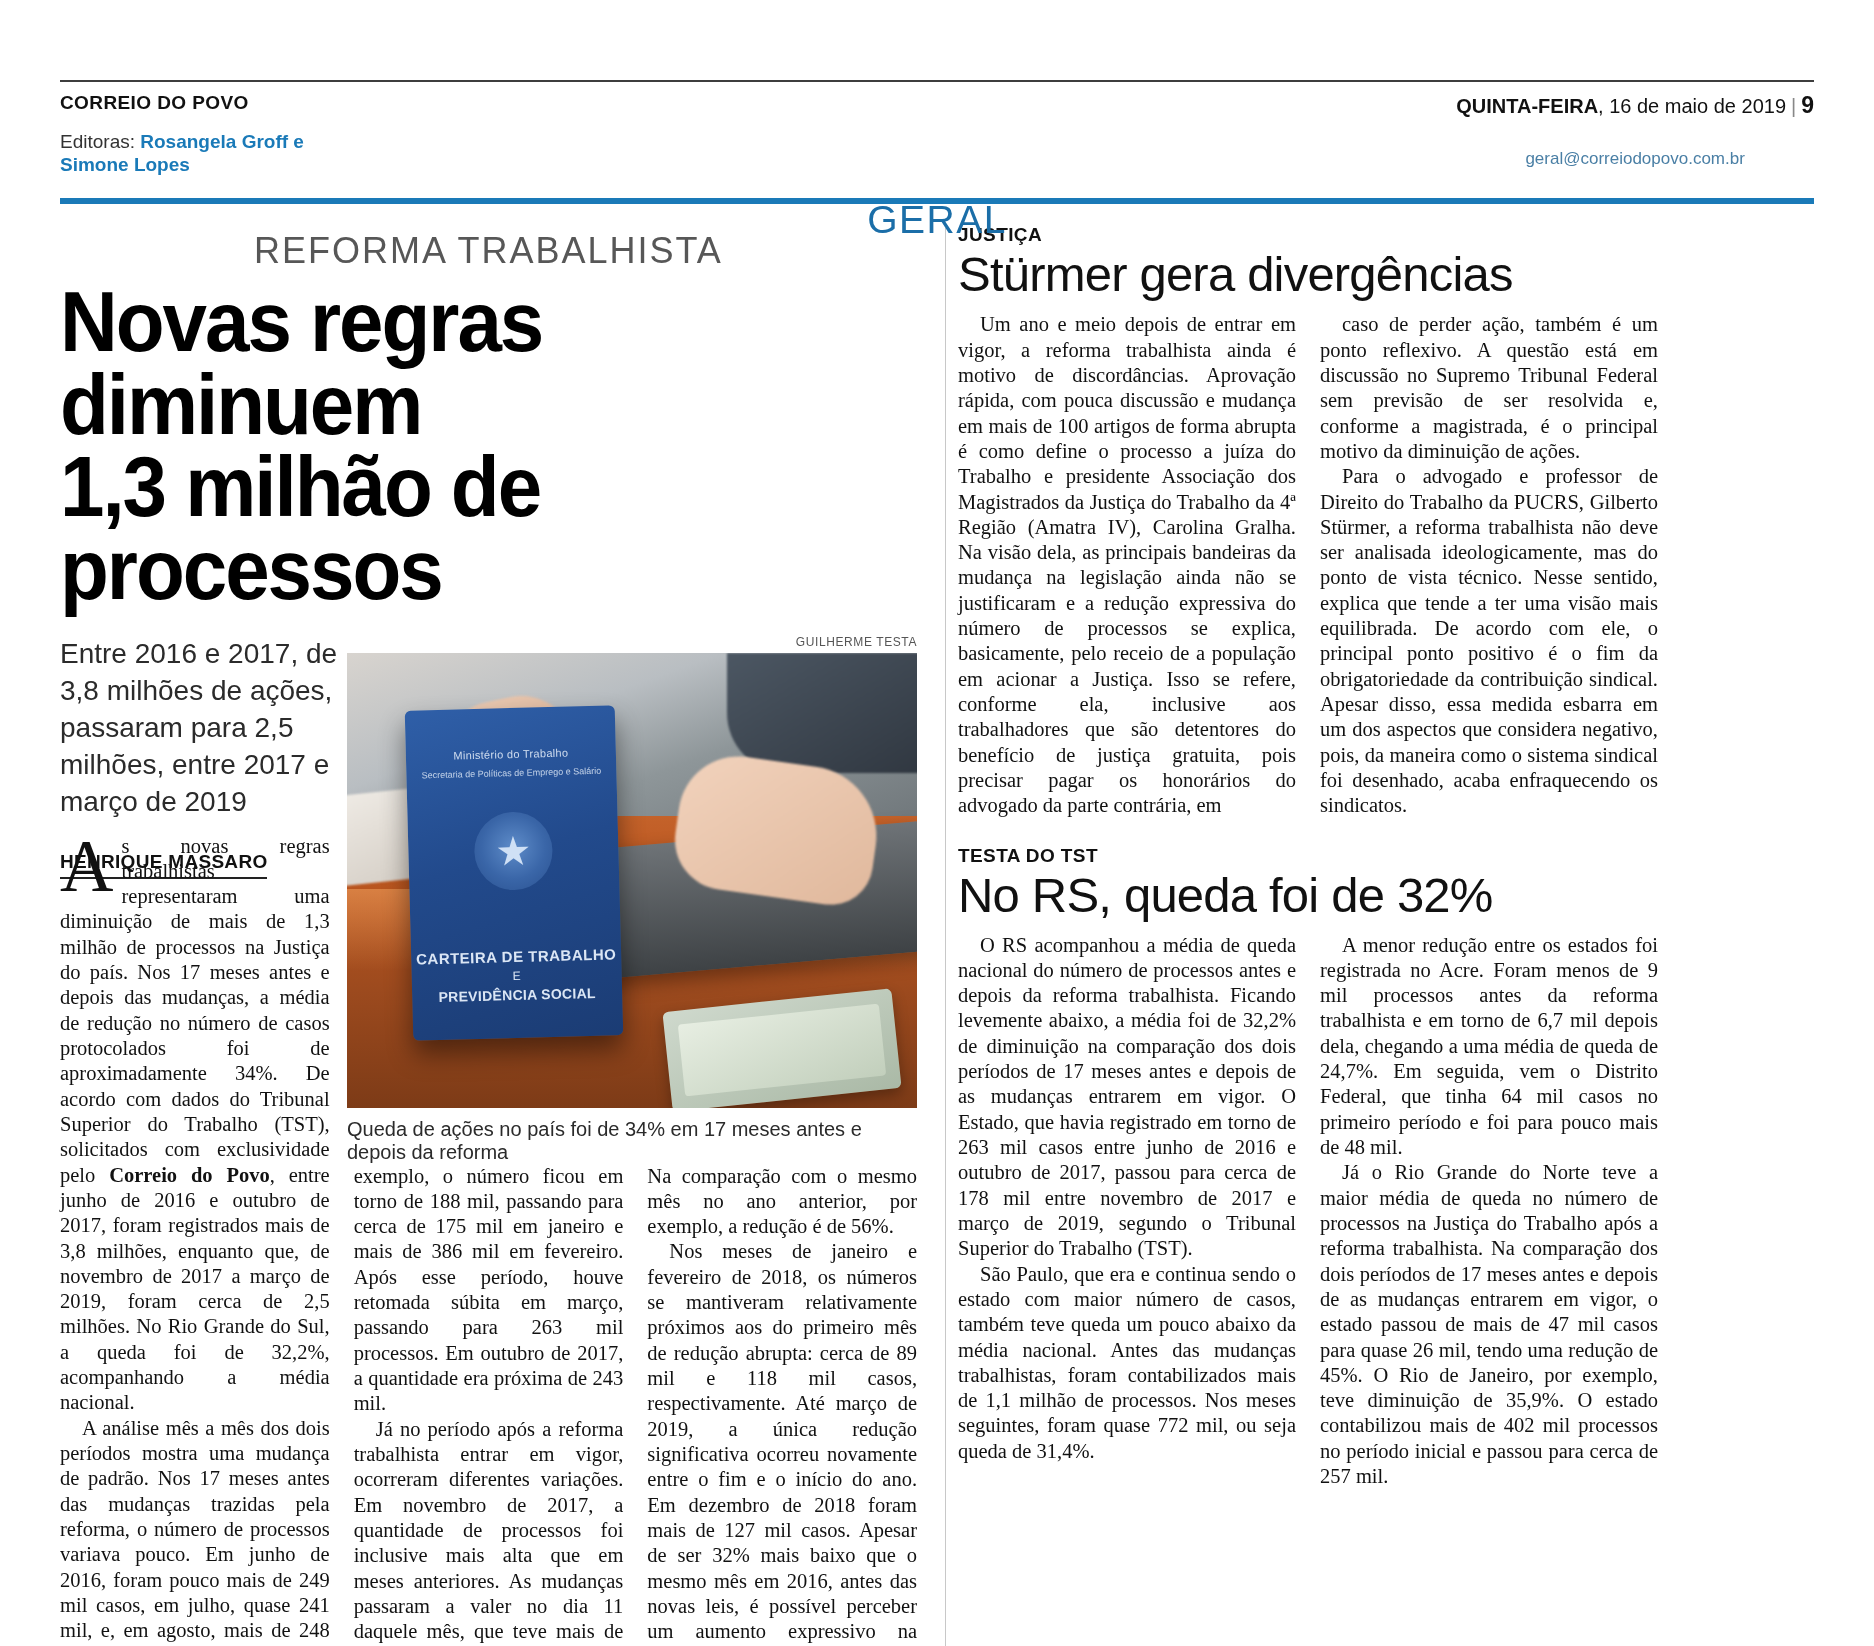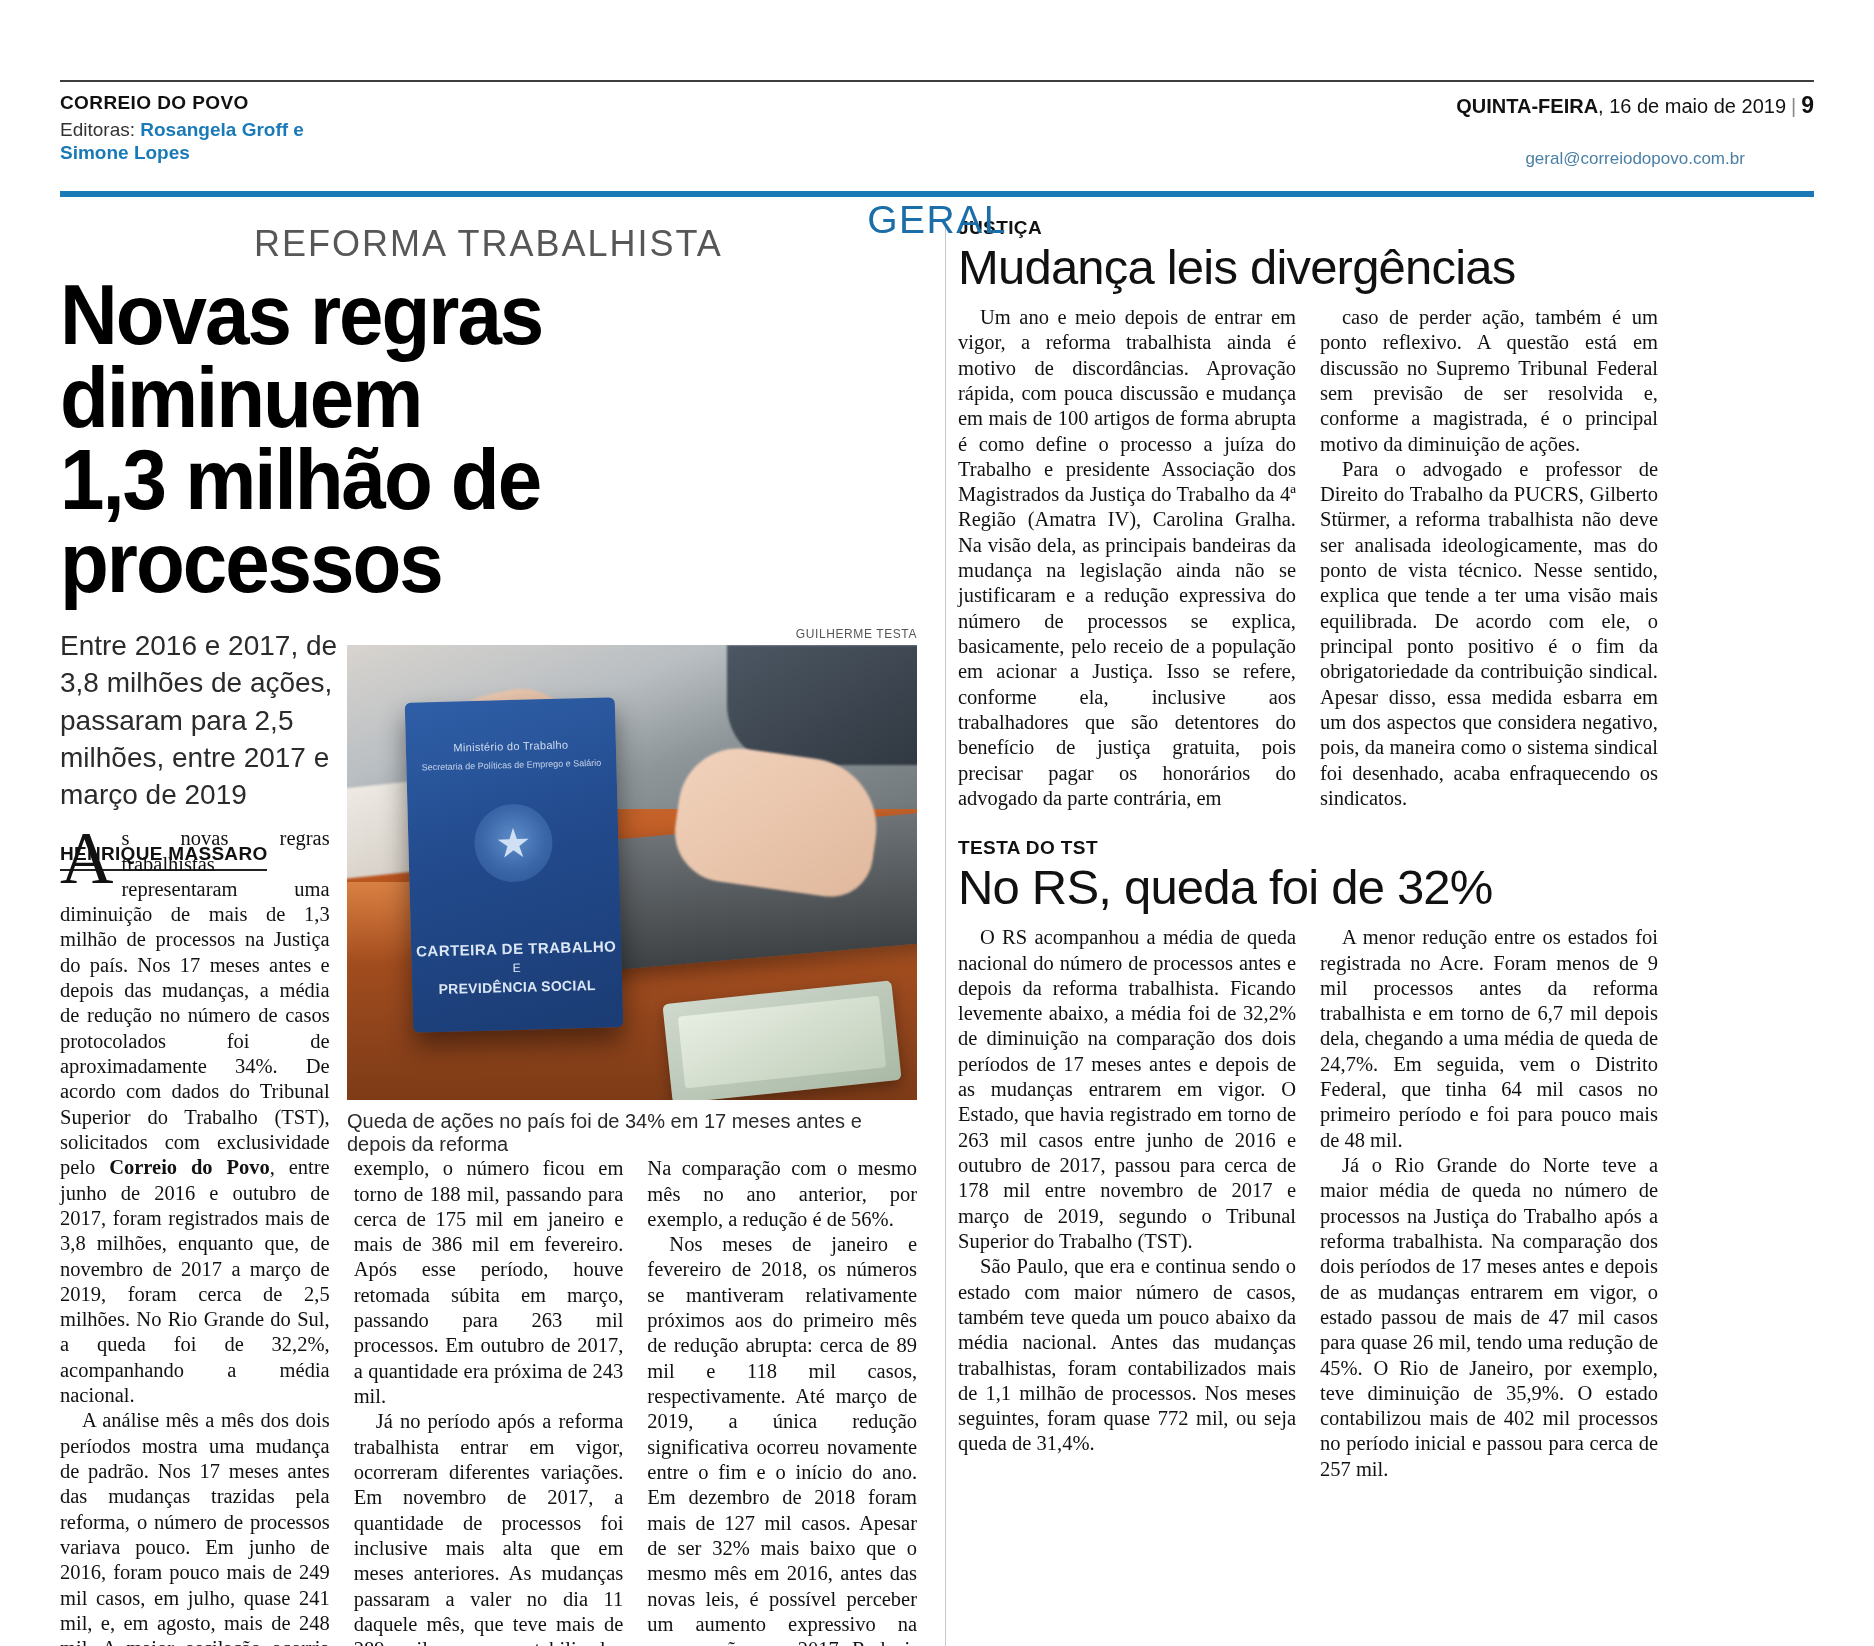--- a/index.html
+++ b/index.html
@@ -17,21 +17,21 @@
   .masthead-rule { height: 2px; background: #3d3d3d; margin-top: 80px; }
   .masthead {
     display: flex; justify-content: space-between; align-items: flex-start;
     padding-top: 10px;
   }
   .mh-left { }
   .mh-paper {
     font-size: 19px; font-weight: bold; letter-spacing: 0.4px;
     color: #111; font-stretch: condensed;
   }
-  .mh-editors { margin-top: 4px; font-size: 19px; line-height: 1.22; }
+  .mh-editors { margin-top: 16px; font-size: 19px; line-height: 1.22; }
   .mh-editors .lbl { color: #333; }
   .mh-editors .names { color: #1a7ab8; font-weight: bold; }
   .mh-center {
     position: absolute; left: 0; right: 0; top: 118px;
     text-align: center; pointer-events: none;
   }
   .mh-section {
     font-size: 39px; color: #1b6ea8; letter-spacing: 1.5px;
     font-weight: 300;
   }
@@ -248,21 +248,21 @@
         </div>
       </div>
     </div>
 
     <div class="divider"></div>
 
     <div class="right-pane">
 
       <div>
         <div class="sec-kicker">JUSTIÇA</div>
-        <div class="sec-head">Mudança leis divergências</div>
+        <div class="sec-head">Stürmer gera divergências</div>
         <div class="rcols">
           <div class="rcol">
             <p>Um ano e meio depois de entrar em vigor, a reforma trabalhista ainda é motivo de discordâncias. Aprovação rápida, com pouca discussão e mudança em mais de 100 artigos de forma abrupta é como define o processo a juíza do Trabalho e presidente Associação dos Magistrados da Justiça do Trabalho da 4ª Região (Amatra IV), Carolina Gralha. Na visão dela, as principais bandeiras da mudança na legislação ainda não se justificaram e a redução expressiva do número de processos se explica, basicamente, pelo receio de a população em acionar a Justiça. Isso se refere, conforme ela, inclusive aos trabalhadores que são detentores do benefício de justiça gratuita, pois precisar pagar os honorários do advogado da parte contrária, em</p>
           </div>
           <div class="rcol">
             <p>caso de perder ação, também é um ponto reflexivo. A questão está em discussão no Supremo Tribunal Federal sem previsão de ser resolvida e, conforme a magistrada, é o principal motivo da diminuição de ações.</p>
             <p>Para o advogado e professor de Direito do Trabalho da PUCRS, Gilberto Stürmer, a reforma trabalhista não deve ser analisada ideologicamente, mas do ponto de vista técnico. Nesse sentido, explica que tende a ter uma visão mais equilibrada. De acordo com ele, o principal ponto positivo é o fim da obrigatoriedade da contribuição sindical. Apesar disso, essa medida esbarra em um dos aspectos que considera negativo, pois, da maneira como o sistema sindical foi desenhado, acaba enfraquecendo os sindicatos.</p>
           </div>
         </div>
       </div>

